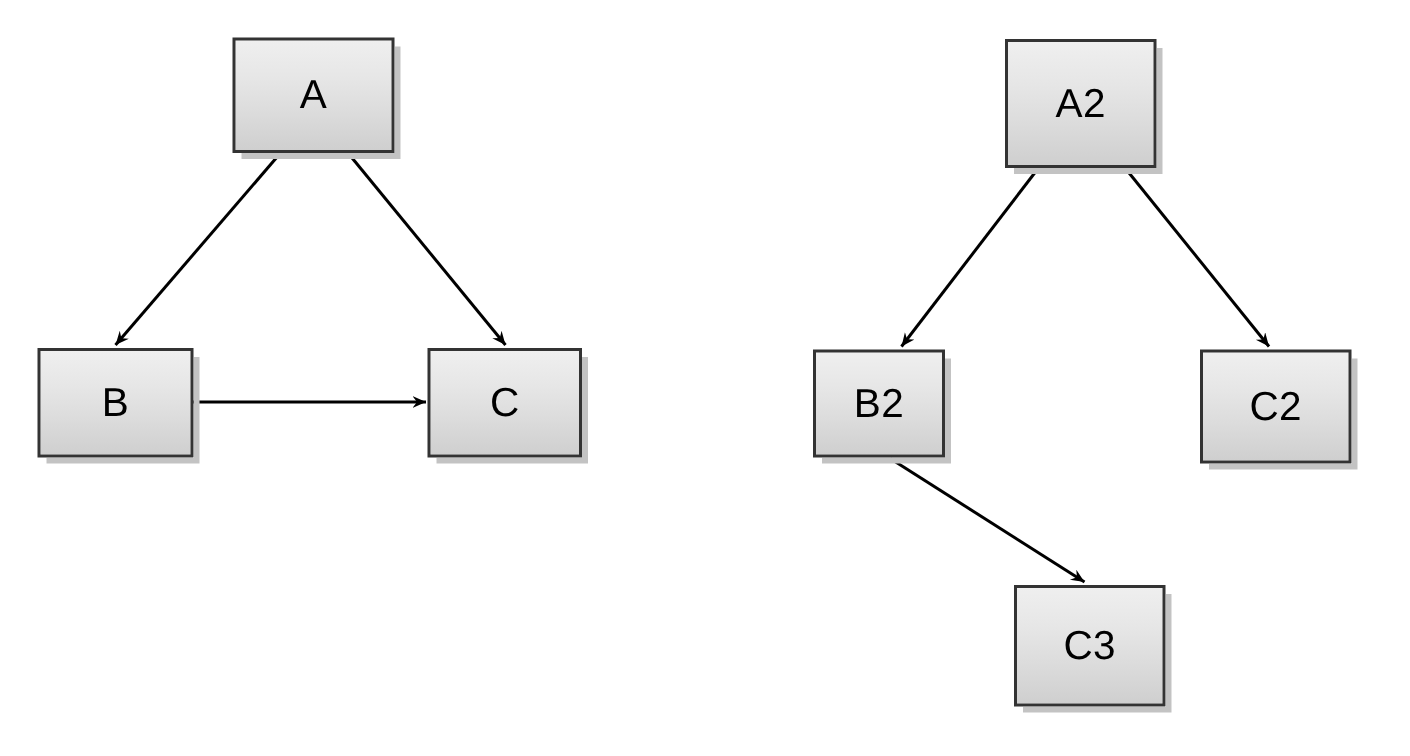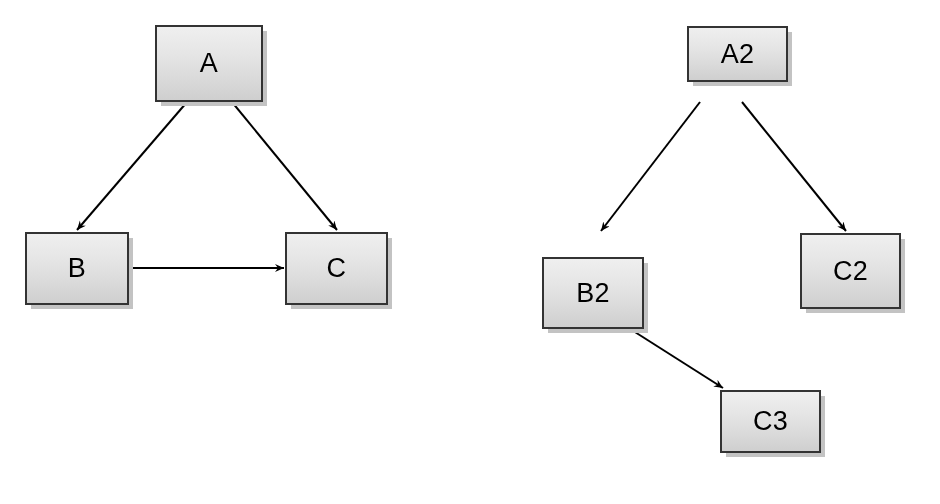--- a/index.html
+++ b/index.html
@@ -71,27 +71,27 @@
   <div id="nodes">
       <div class="node" style="left: 155px; top: 25px; width: 108px; height: 77px;">
         <span class="node-label">A</span>
       </div>
       <div class="node" style="left: 25px; top: 232px; width: 104px; height: 73px;">
         <span class="node-label">B</span>
       </div>
       <div class="node" style="left: 285px; top: 232px; width: 103px; height: 73px;">
         <span class="node-label">C</span>
       </div>
-      <div class="node" style="left: 670px; top: 26px; width: 101px; height: 56px; margin-left: 17px;">
+      <div class="node" style="left: 670px; top: 26px; width: 101px; height: 86px;">
         <span class="node-label">A2</span>
       </div>
-      <div class="node" style="left: 542px; top: 233px; width: 102px; height: 72px; margin-top: 24px;">
+      <div class="node" style="left: 542px; top: 233px; width: 88px; height: 72px;">
         <span class="node-label">B2</span>
       </div>
       <div class="node" style="left: 800px; top: 233px; width: 101px; height: 76px;">
         <span class="node-label">C2</span>
       </div>
-      <div class="node" style="left: 676px; top: 390px; width: 101px; height: 63px; margin-left: 44px;">
+      <div class="node" style="left: 676px; top: 390px; width: 101px; height: 81px;">
         <span class="node-label">C3</span>
       </div>
     </div>
 
 </div>
 
 </body></html>

